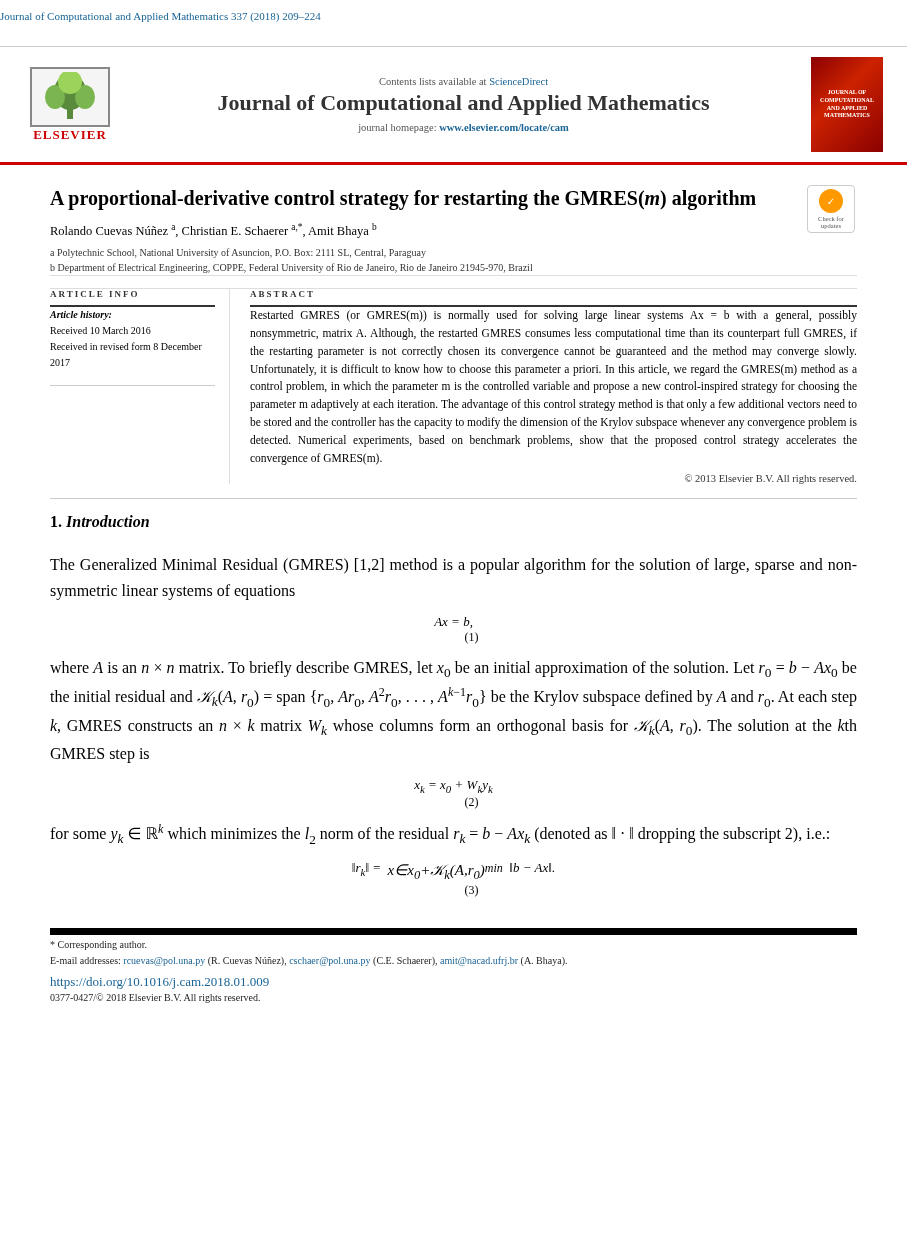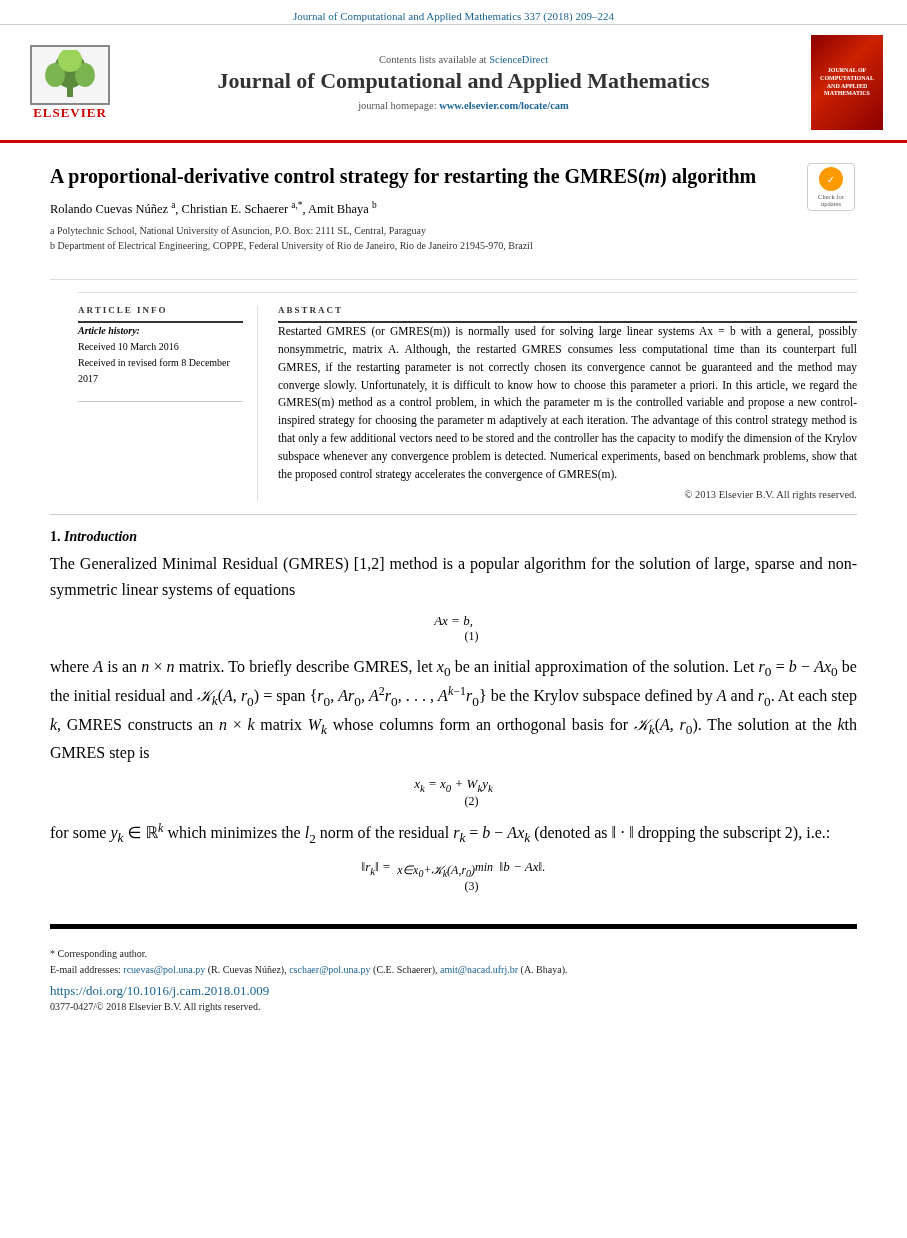--- a/index.html
+++ b/index.html
@@ -5,22 +5,22 @@
     * { margin: 0; padding: 0; box-sizing: border-box; }
     body {
       font-family: "Times New Roman", Times, serif;
       background: #fff;
       width: 907px;
       min-height: 1238px;
       font-size: 13px;
       color: #000;
     }
     .top-header {
-      text-align: center;
-      padding: 8px 0 0 0;
+      text-align: left;
+      padding: 8px 0 22px 0;
       border-bottom: 1px solid #ccc;
     }
     .top-header a {
       color: #1a6496;
       text-decoration: none;
       font-size: 11px;
     }
     .journal-banner {
       display: flex;
       align-items: stretch;
@@ -103,21 +103,21 @@
       justify-content: center;
       color: white;
       font-size: 7px;
       text-align: center;
       padding: 4px;
     }
     .paper-body {
       padding: 0 50px;
     }
     .paper-title-section {
-      padding: 20px 0 26px 0;
+      padding: 20px 0 0 0;
       border-bottom: 1px solid #ddd;
       display: flex;
       align-items: flex-start;
       gap: 0;
     }
     .paper-title-text {
       flex: 1;
     }
     .paper-title {
       font-size: 20px;
@@ -162,23 +162,21 @@
       align-items: center;
       justify-content: center;
       color: white;
       font-size: 10px;
       margin-bottom: 2px;
     }
     .two-col {
       display: flex;
       gap: 20px;
       margin-top: 12px;
-      padding-top: 12px;
       border-top: 1px solid #ddd;
-      margin-left: 28px;
     }
     .col-left {
       width: 180px;
       flex-shrink: 0;
       border-right: 1px solid #ddd;
       padding-right: 14px;
     }
     .col-right {
       flex: 1;
     }
@@ -228,23 +226,23 @@
     }
     .heavy-divider {
       border: none;
       border-top: 2px solid #333;
       margin: 4px 0 0 0;
     }
     .intro-section {
       margin-top: 14px;
     }
     .section-number {
-      font-size: 14px;
-      font-weight: bold;
-      margin-bottom: 6px;
+      font-size: 16px;
+      font-weight: bold;
+      margin-bottom: 21px;
     }
     .body-text {
       font-size: 16px;
       line-height: 1.6;
       text-align: justify;
       margin-bottom: 8px;
     }
     .equation-row {
       display: flex;
       align-items: center;
@@ -256,23 +254,23 @@
       text-align: center;
       font-style: italic;
       font-size: 13px;
     }
     .equation-number {
       width: 50px;
       text-align: right;
       font-size: 12px;
     }
     .footnote-section {
-      border-top: 5px solid #000000;
+      border-top: 7px solid #000000;
       margin-top: 30px;
-      padding-top: 17px;
+      padding-top: 2px;
     }
     .footnote-text {
       font-size: 10px;
       line-height: 1.55;
       color: #222;
     }
     .footnote-text a, .doi-link {
       color: #1a6496;
       text-decoration: none;
     }
@@ -398,21 +396,21 @@
       </div>
       <div class="equation-number">(2)</div>
     </div>
 
     <div class="body-text">
       for some <span class="italic">y<sub>k</sub></span> ∈ ℝ<sup><span class="italic">k</span></sup> which minimizes the <span class="italic">l</span><sub>2</sub> norm of the residual <span class="italic">r<sub>k</sub></span> = <span class="italic">b</span> − <span class="italic">Ax<sub>k</sub></span> (denoted as ‖ · ‖ dropping the subscript 2), i.e.:
     </div>
 
     <div class="equation-row">
       <div class="equation-content">
-        ‖<span class="italic">r<sub>k</sub></span>‖ = &nbsp;<sub style="font-size:12px;font-style:italic;">x∈x<sub>0</sub>+𝒦<sub>k</sub>(A,r<sub>0</sub>)</sub><span style="font-size:12px;">min</span> &nbsp;‖<span class="italic">b</span> − <span class="italic">Ax</span>‖.
+        ‖<span class="italic">r<sub>k</sub></span>‖ = &nbsp;<sub style="font-size:15px;font-style:italic;">x∈x<sub>0</sub>+𝒦<sub>k</sub>(A,r<sub>0</sub>)</sub><span style="font-size:12px;">min</span> &nbsp;‖<span class="italic">b</span> − <span class="italic">Ax</span>‖.
       </div>
       <div class="equation-number">(3)</div>
     </div>
   </div>
 
   <div class="footnote-section">
     <div class="footnote-text">
       <span>* Corresponding author.</span>
     </div>
     <div class="footnote-text">

